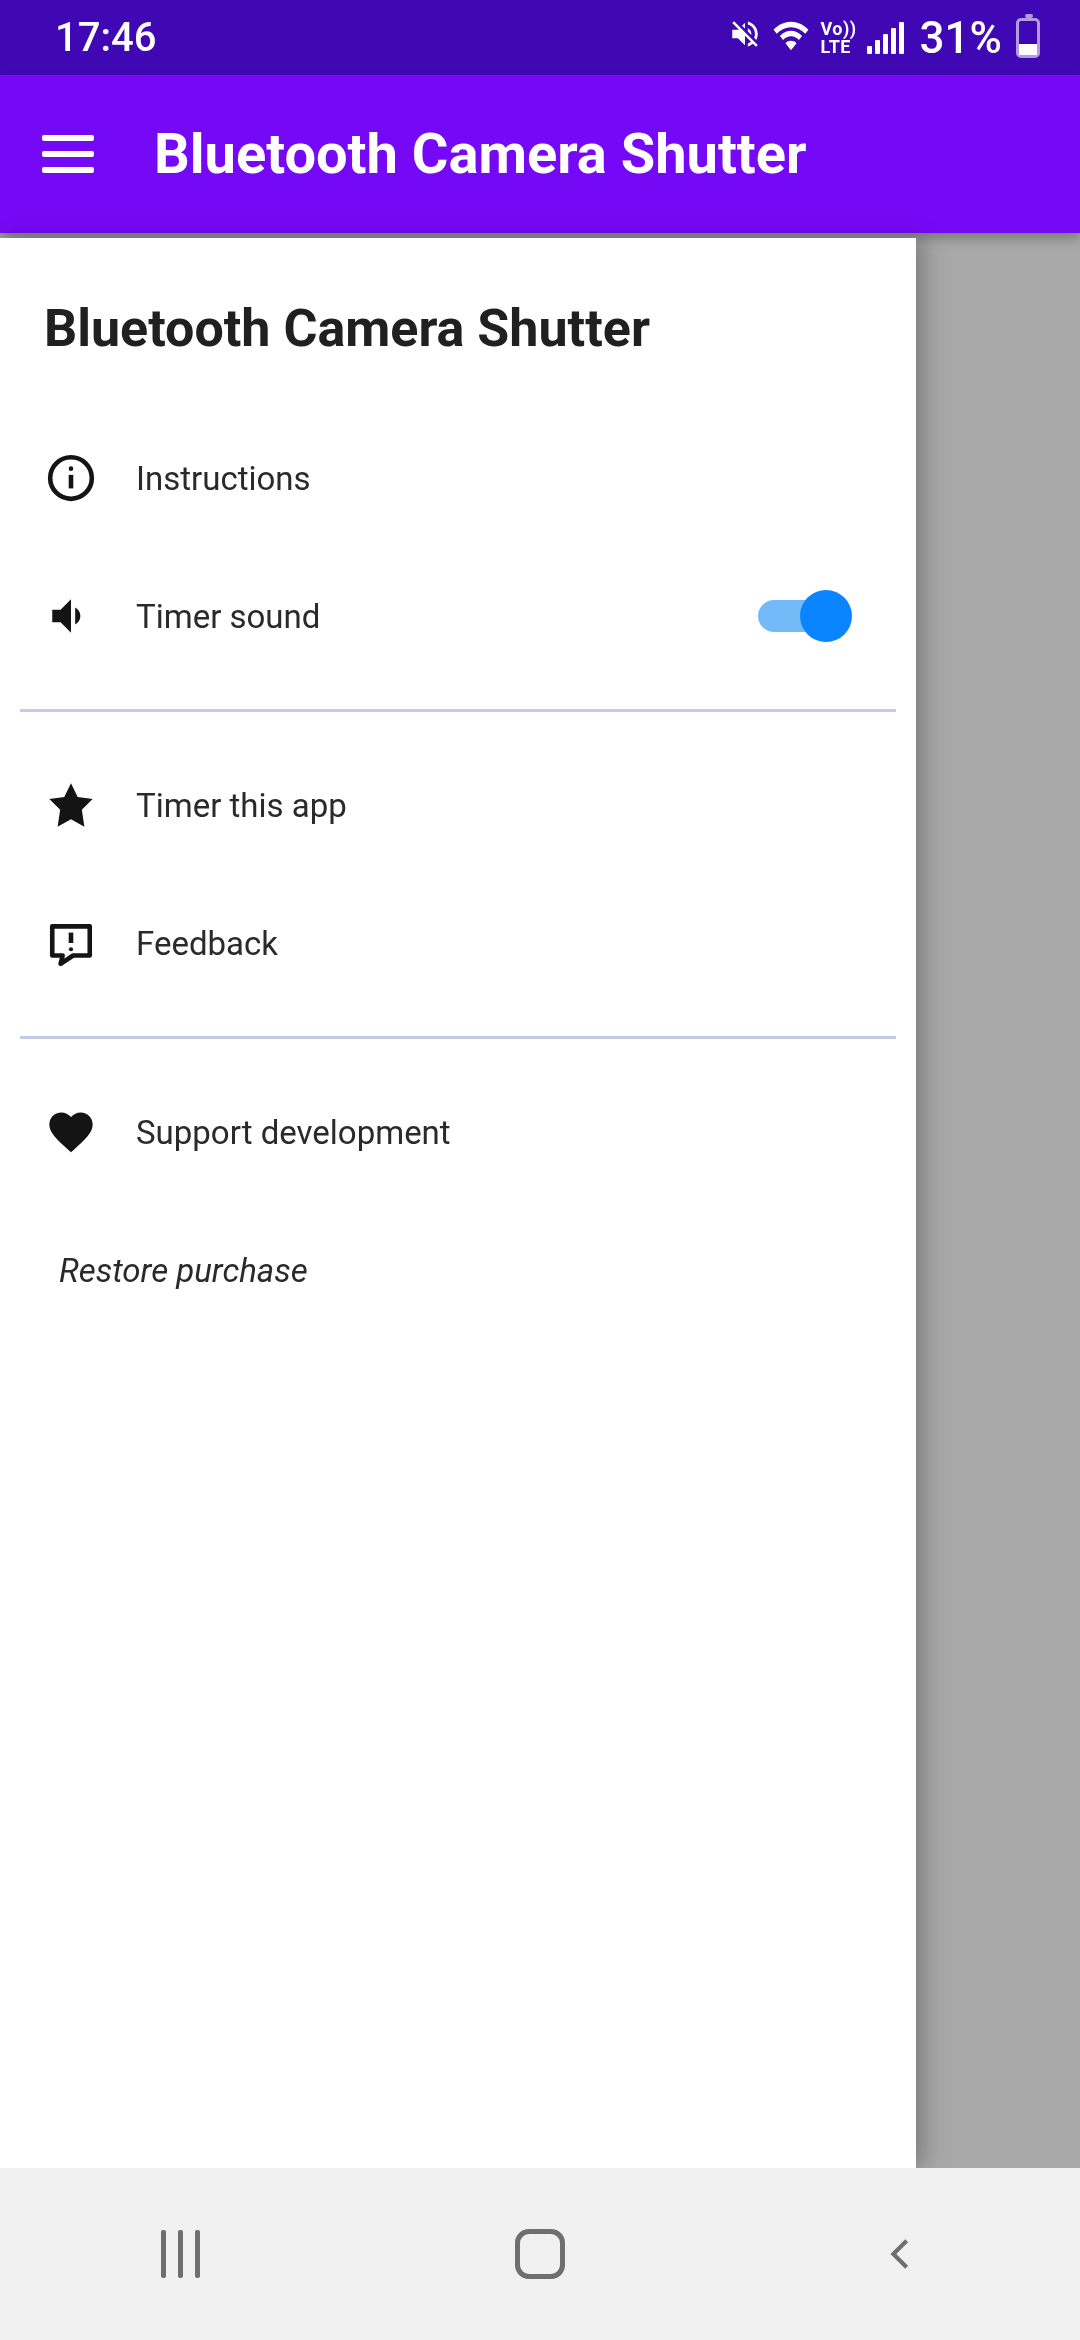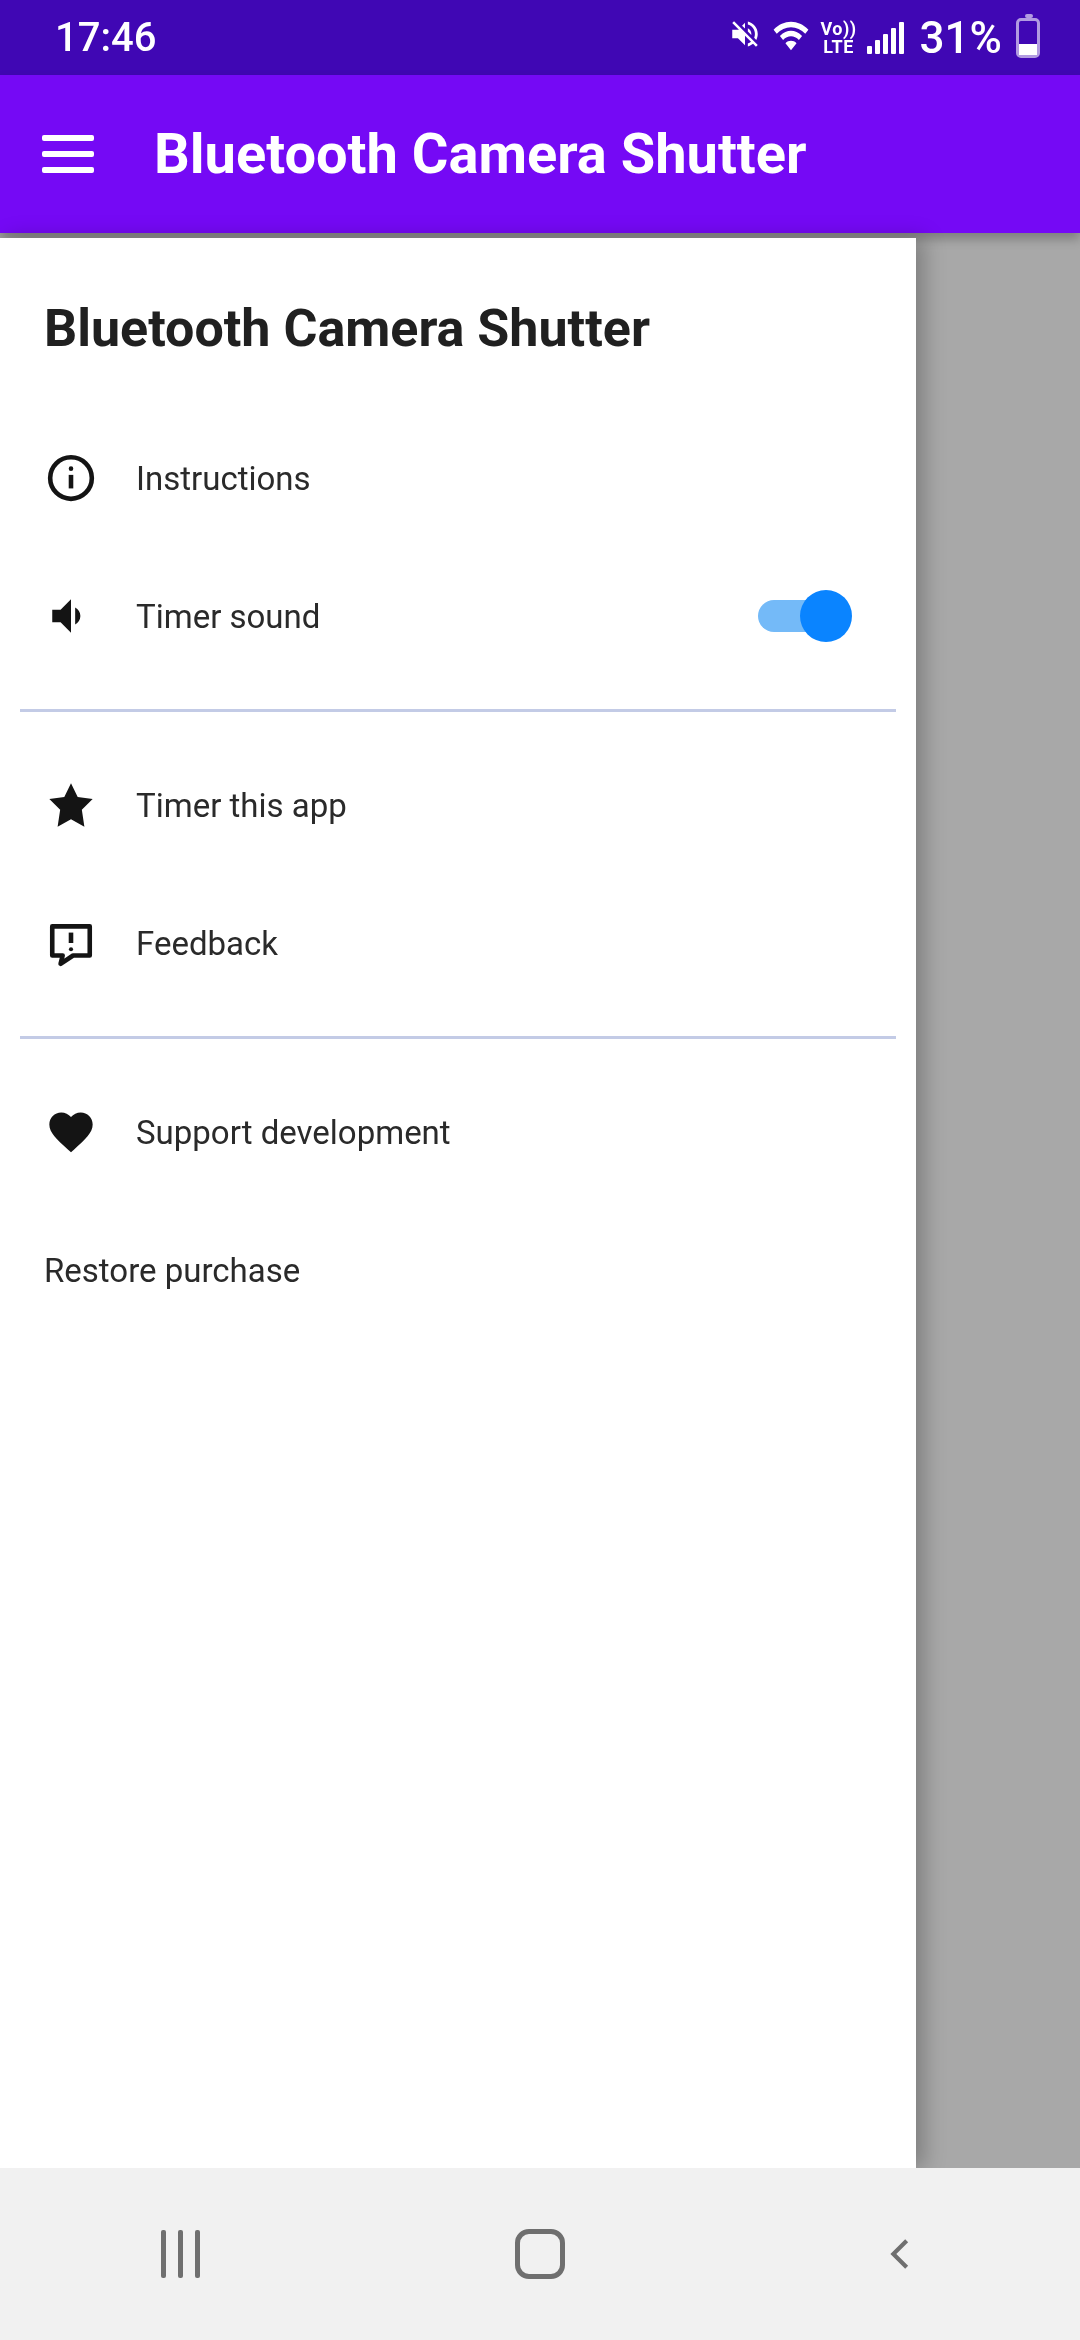--- a/index.html
+++ b/index.html
@@ -233,21 +233,21 @@
     <span>
       <svg width="34" height="34" viewBox="0 0 24 24" fill="#fff">
           <path d="M16.5 12c0-1.77-1.02-3.29-2.5-4.03v2.21l2.45 2.45c.03-.2.05-.41.05-.63zm2.5 0c0 .94-.2 1.82-.54 2.64l1.51 1.51C20.63 14.91 21 13.5 21 12c0-4.28-2.99-7.86-7-8.77v2.06c2.89.86 5 3.54 5 6.71zM4.27 3L3 4.27 7.73 9H3v6h4l5 5v-6.73l4.25 4.25c-.67.52-1.42.93-2.25 1.18v2.06c1.38-.31 2.63-.95 3.69-1.81L19.73 21 21 19.73l-9-9L4.27 3zM12 4L9.91 6.09 12 8.18V4z"></path>
         </svg>
     </span>
     <span>
       <svg width="38" height="30" viewBox="0 0 24 18" fill="#fff">
           <path d="M12 18l3.5-4.5c-1-1-2.2-1.5-3.5-1.5s-2.5.5-3.5 1.5L12 18zm-7-9l2 2.5c1.5-1.5 3.2-2.3 5-2.3s3.5.8 5 2.3l2-2.5C16.7 6.7 14.4 5.7 12 5.7S7.3 6.7 5 9zm-4-4l2 2.5C5.5 5 8.6 3.5 12 3.5s6.5 1.5 9 4l2-2.5C19.7 1.7 16 0 12 0S4.3 1.7 1 5z"></path>
         </svg>
     </span>
-    <span style="display:flex;flex-direction:column;align-items:center;line-height:1;">
+    <span style="display:flex;flex-direction:column;align-items:flex-start;line-height:1;">
       <span class="mini-text">Vo))</span>
       <span class="mini-text">LTE</span>
     </span>
     <span class="sig-bars">
       <span></span>
         <span></span>
         <span></span>
         <span></span>
         <span></span>
     </span>
@@ -320,21 +320,21 @@
     <span class="icon">
       <svg width="52" height="52" viewBox="0 0 24 24" fill="#141414">
         <path d="M12 21.35l-1.45-1.32C5.4 15.36 2 12.28 2 8.5 2 5.42 4.42 3 7.5 3c1.74 0 3.41.81 4.5 2.09C13.09 3.81 14.76 3 16.5 3 19.58 3 22 5.42 22 8.5c0 3.78-3.4 6.86-8.55 11.54L12 21.35z"></path>
       </svg>
     </span>
     <span class="label">Support development</span>
   </div>
 
   <div class="drawer-item">
     <span class="icon" style="width:0;margin:0;"></span>
-    <span class="label" style="margin-left:0;">Restore purchase</span>
+    <span class="label" style="margin-left:15px;font-style:italic;">Restore purchase</span>
   </div>
 </div>
 
 <div class="nav-bar">
   <div class="nav-btn">
     <div class="nav-recents">
       <span></span>
         <span></span>
         <span></span>
     </div>

